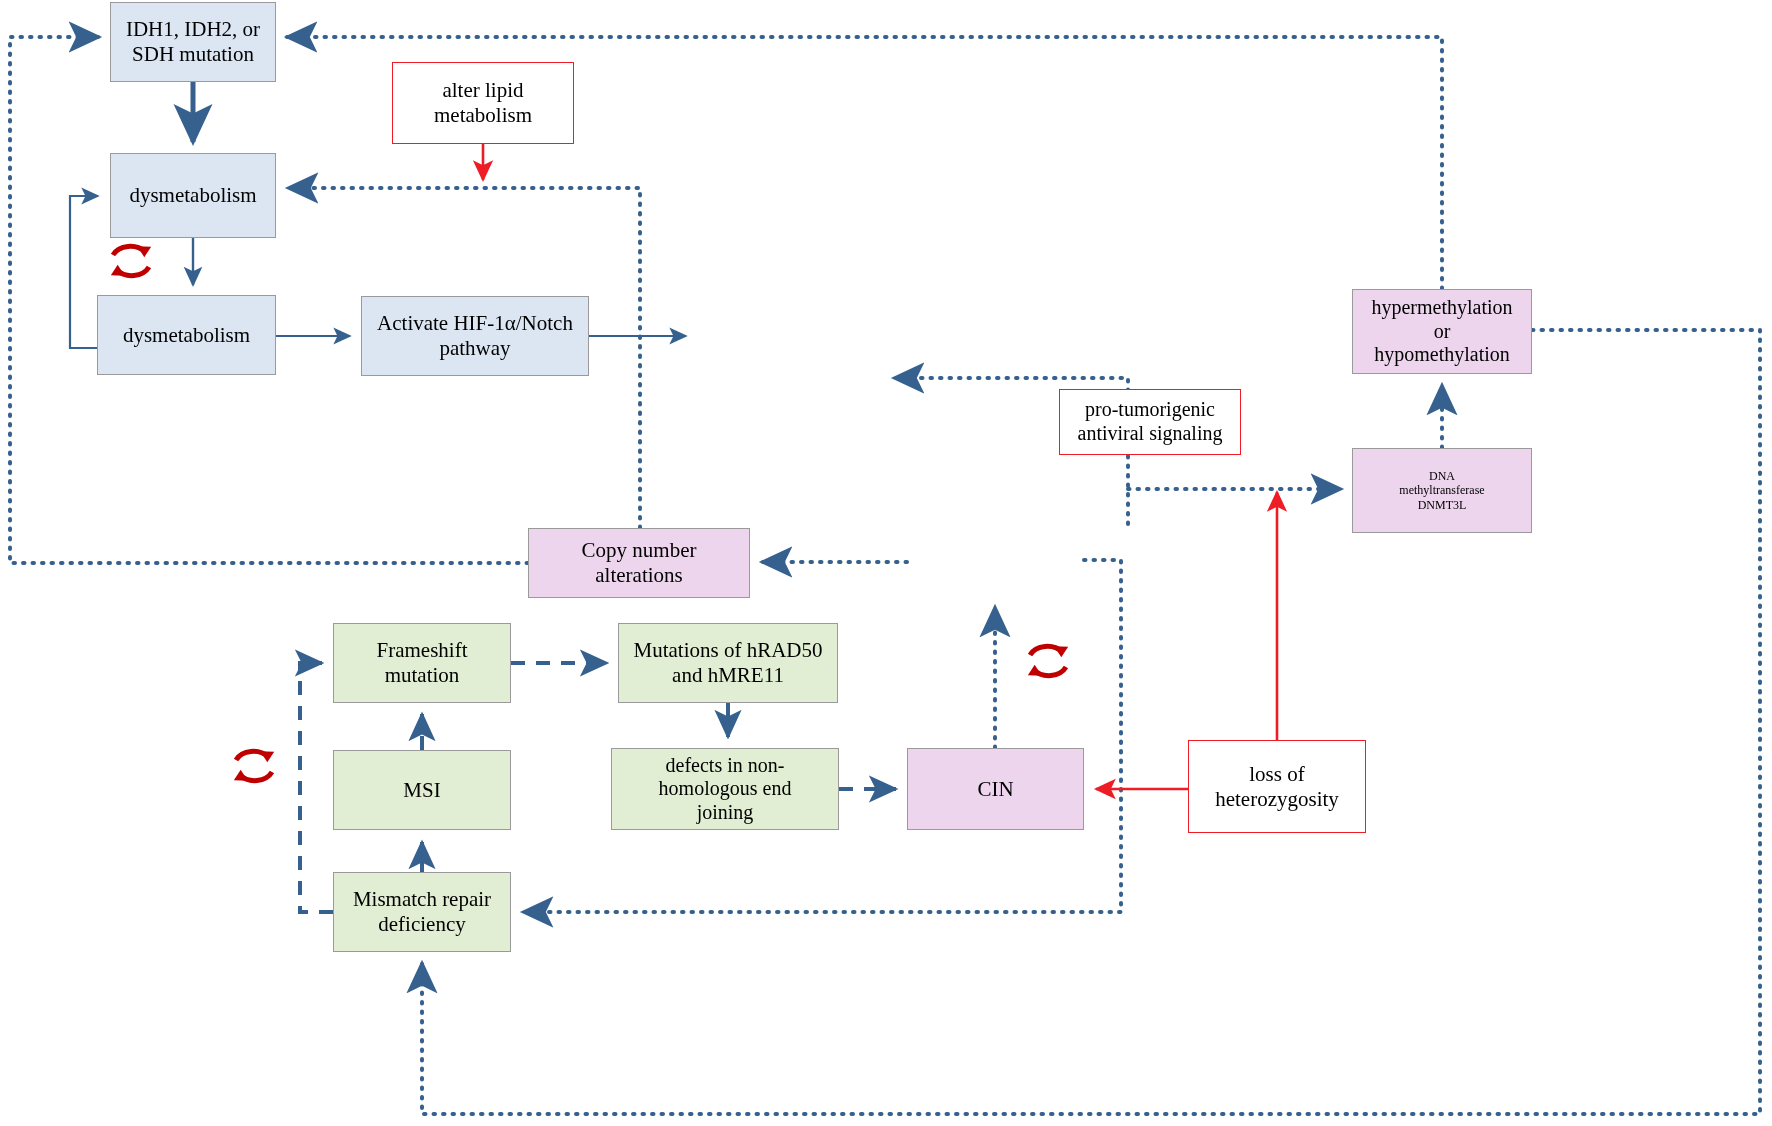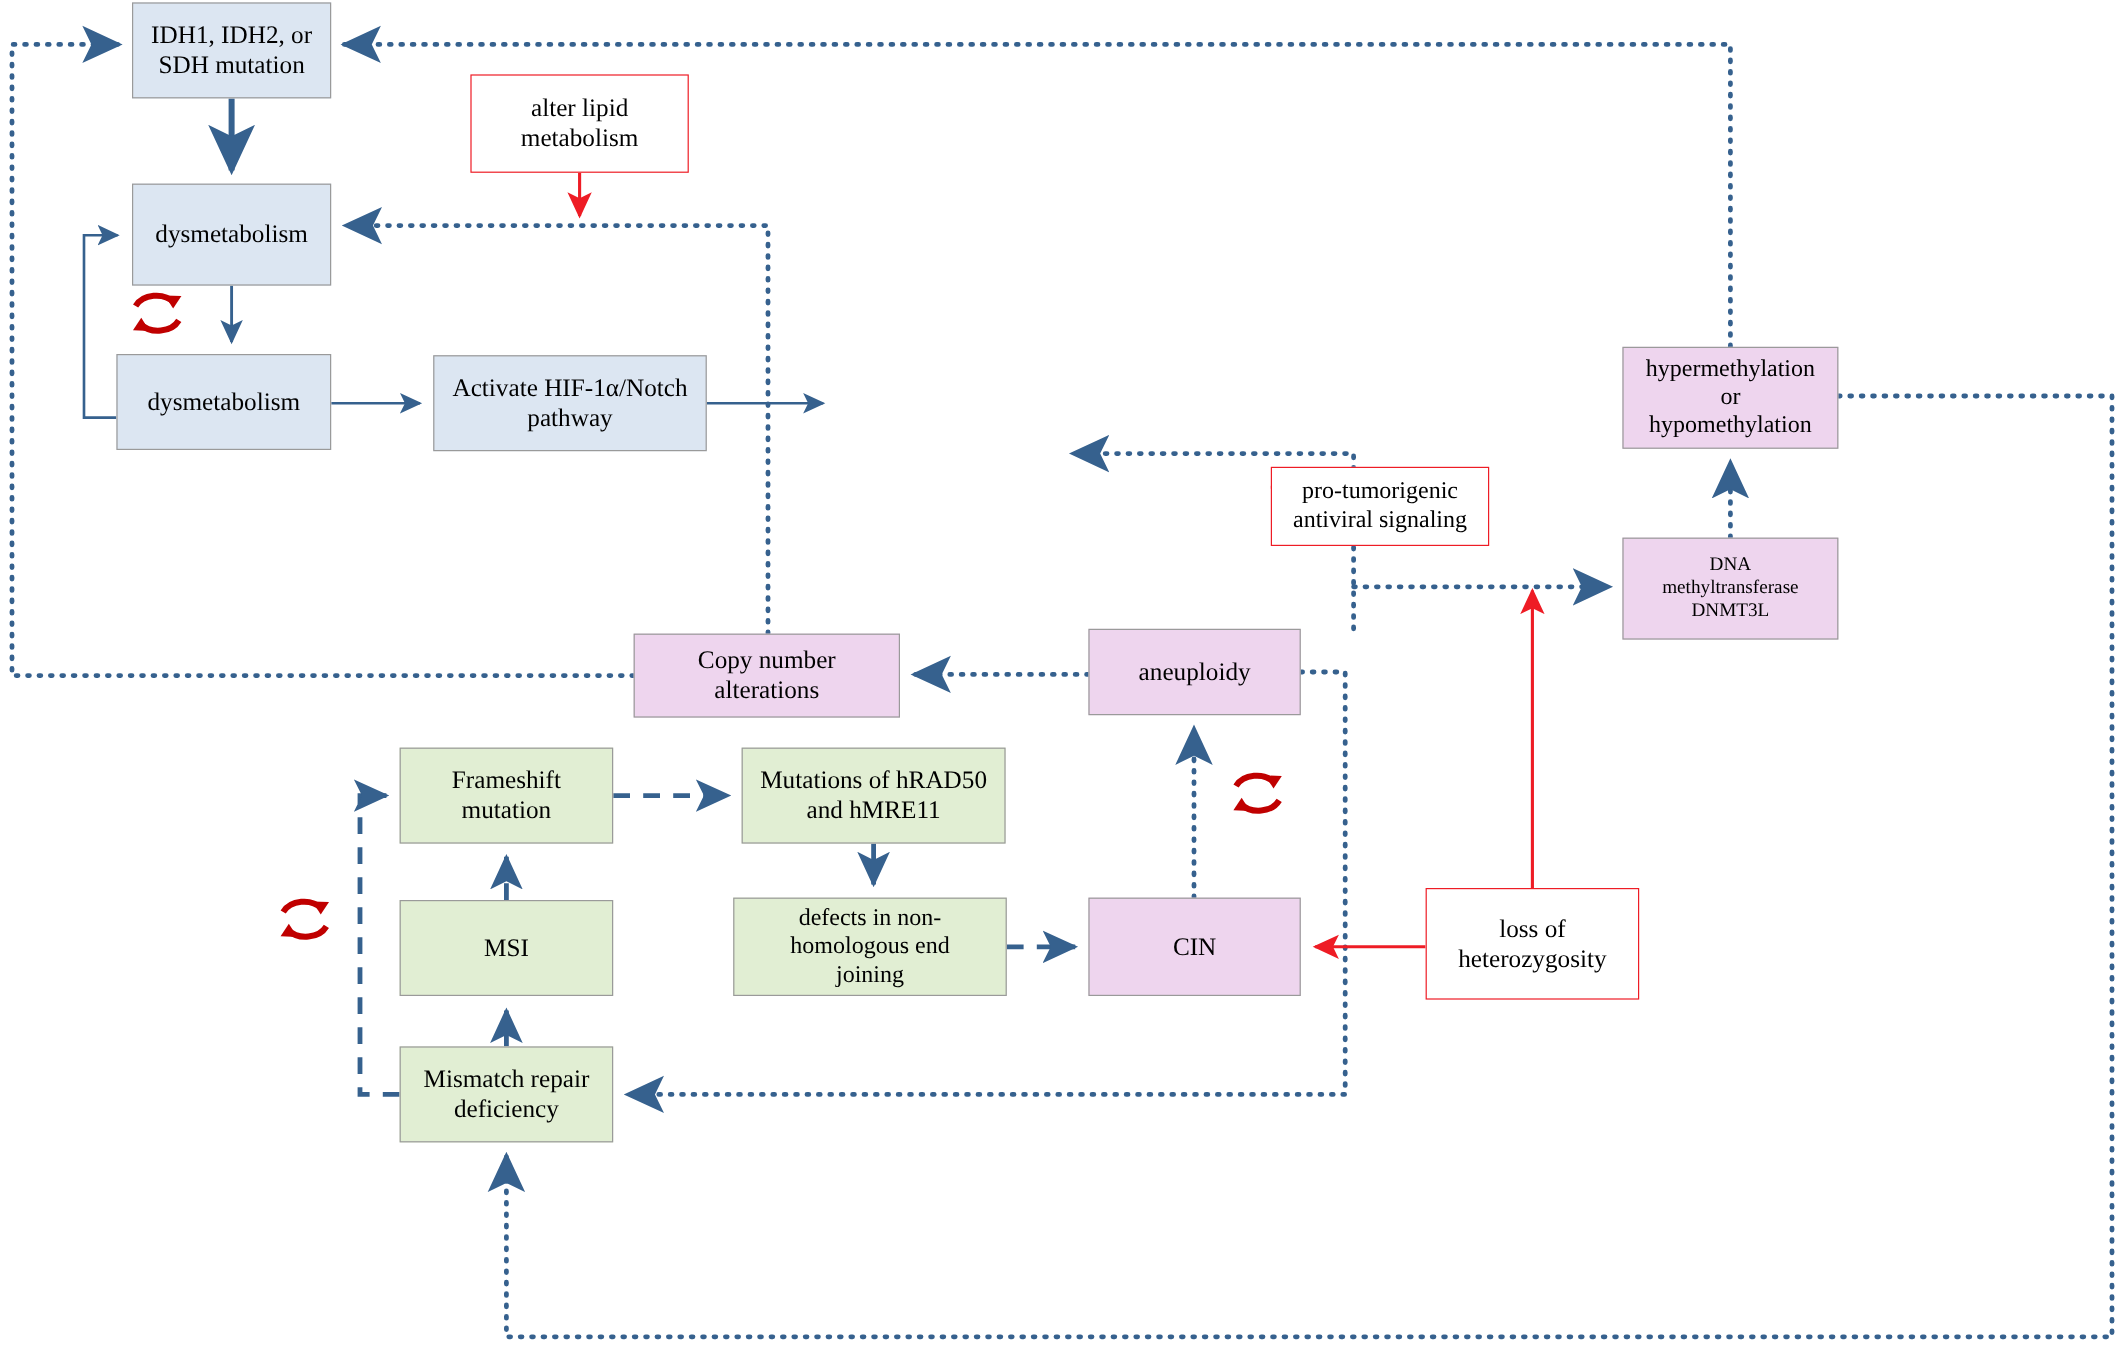--- a/index.html
+++ b/index.html
@@ -135,31 +135,28 @@
     </div>
   <div class="node n-purple" style="left:1352px;top:289px;width:180px;height:85px;font-size:20px;">
       <span>hypermethylation
 or
 hypomethylation</span>
     </div>
   <div class="node n-redout" style="left:1059px;top:389px;width:182px;height:66px;font-size:20px;">
       <span>pro-tumorigenic
 antiviral signaling</span>
     </div>
-  <div class="node n-purple" style="left:1352px;top:448px;width:180px;height:85px;font-size:16px;">
+  <div class="node n-purple" style="left:1352px;top:448px;width:180px;height:85px;font-size:12px;">
       <span>DNA
 methyltransferase
 DNMT3L</span>
     </div>
   <div class="node n-purple" style="left:528px;top:528px;width:222px;height:70px;justify-content:flex-end;">
       <span>Copy number
 alterations</span>
-    </div>
-  <div class="node n-purple" style="left:907px;top:524px;width:177px;height:72px;">
-      <span>aneuploidy</span>
     </div>
   <div class="node n-green" style="left:333px;top:623px;width:178px;height:80px;">
       <span>Frameshift
 mutation</span>
     </div>
   <div class="node n-green" style="left:618px;top:623px;width:220px;height:80px;">
       <span>Mutations of hRAD50
 and hMRE11</span>
     </div>
   <div class="node n-green" style="left:333px;top:750px;width:178px;height:80px;">

